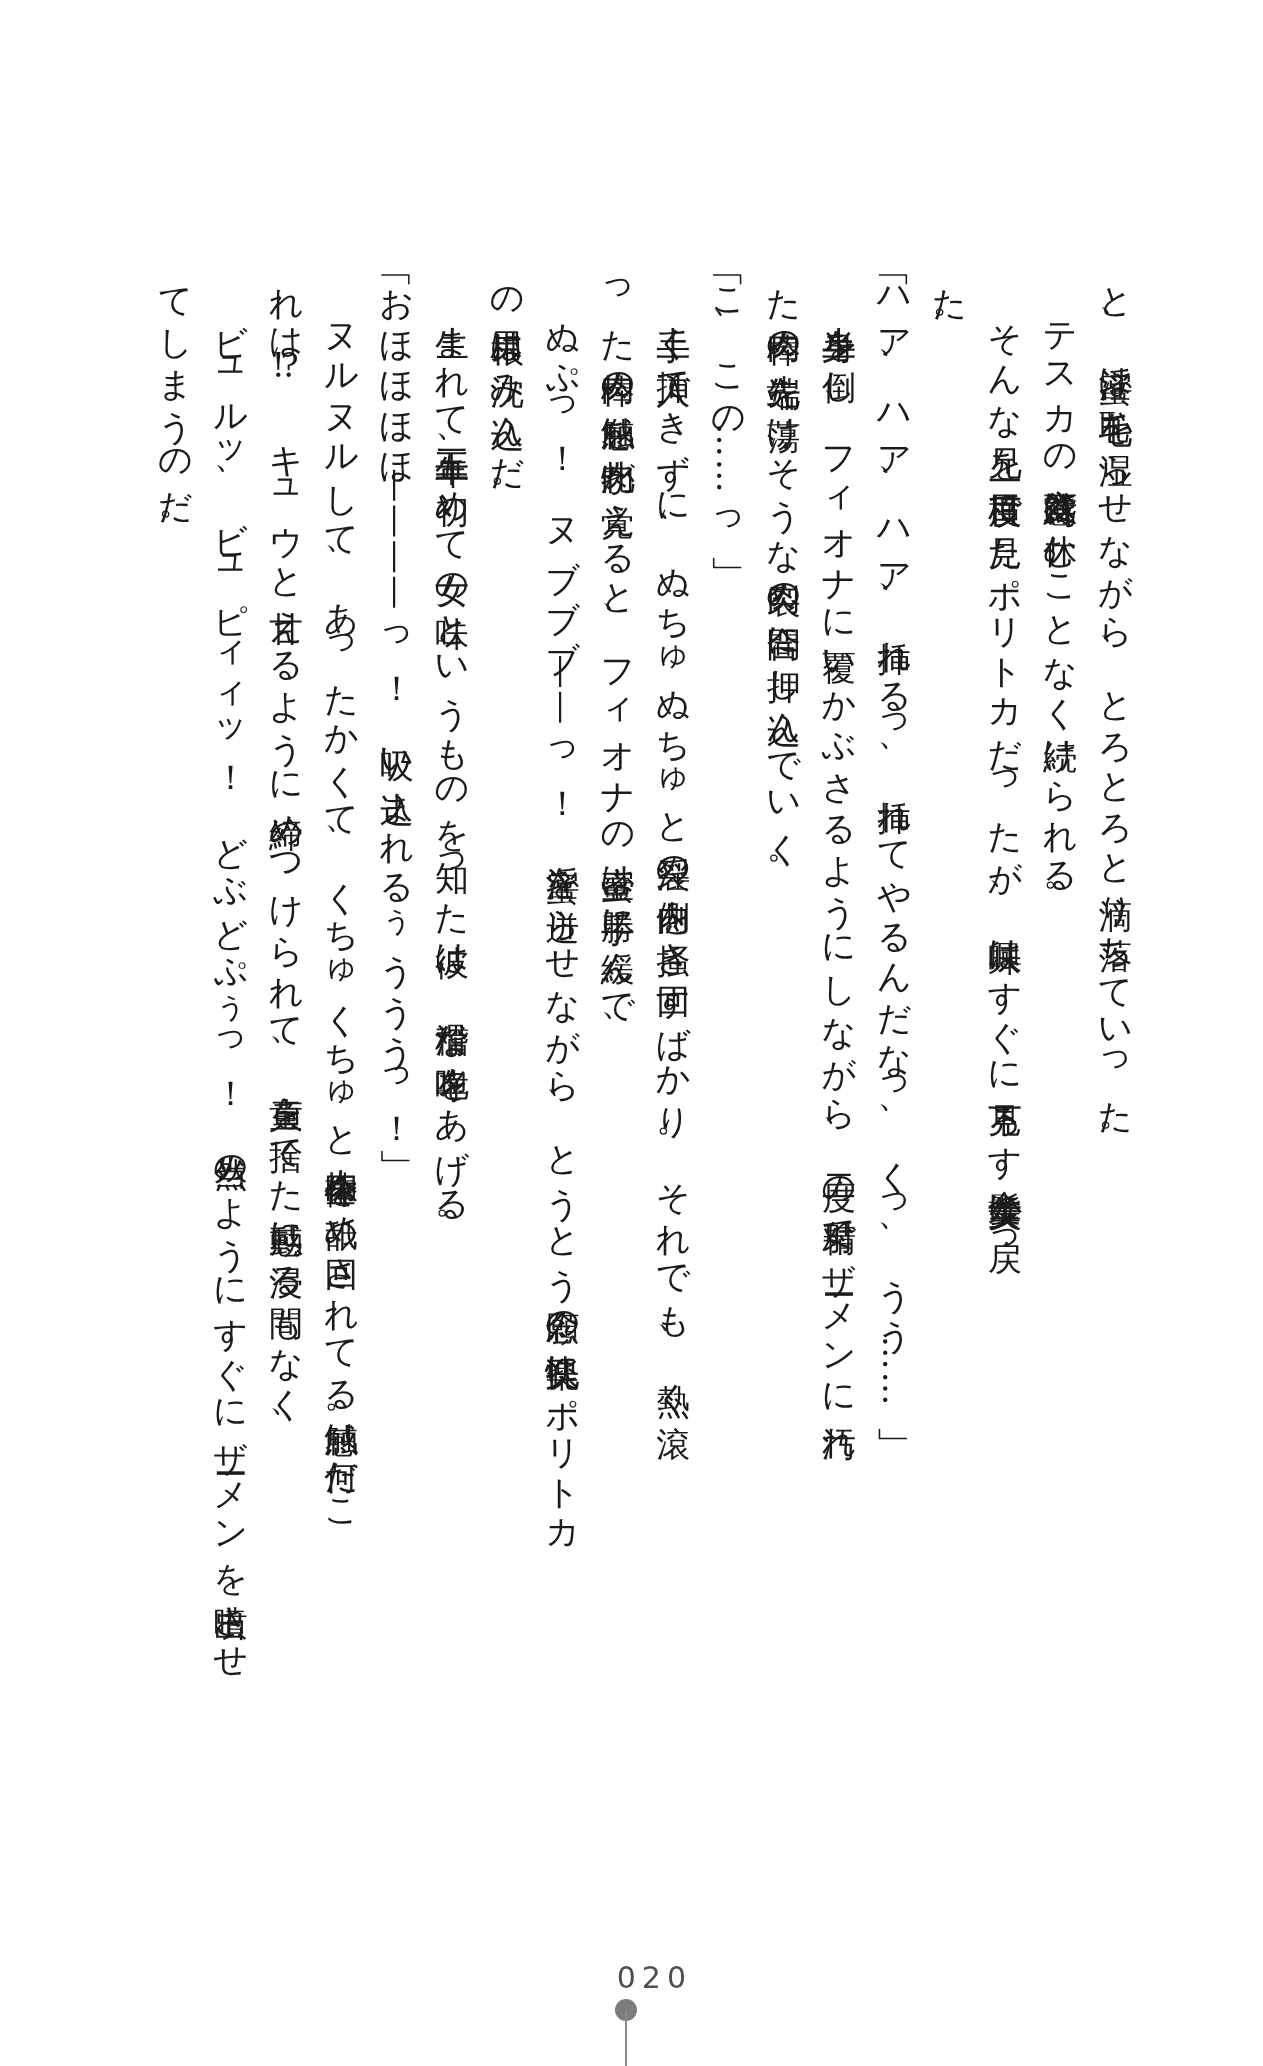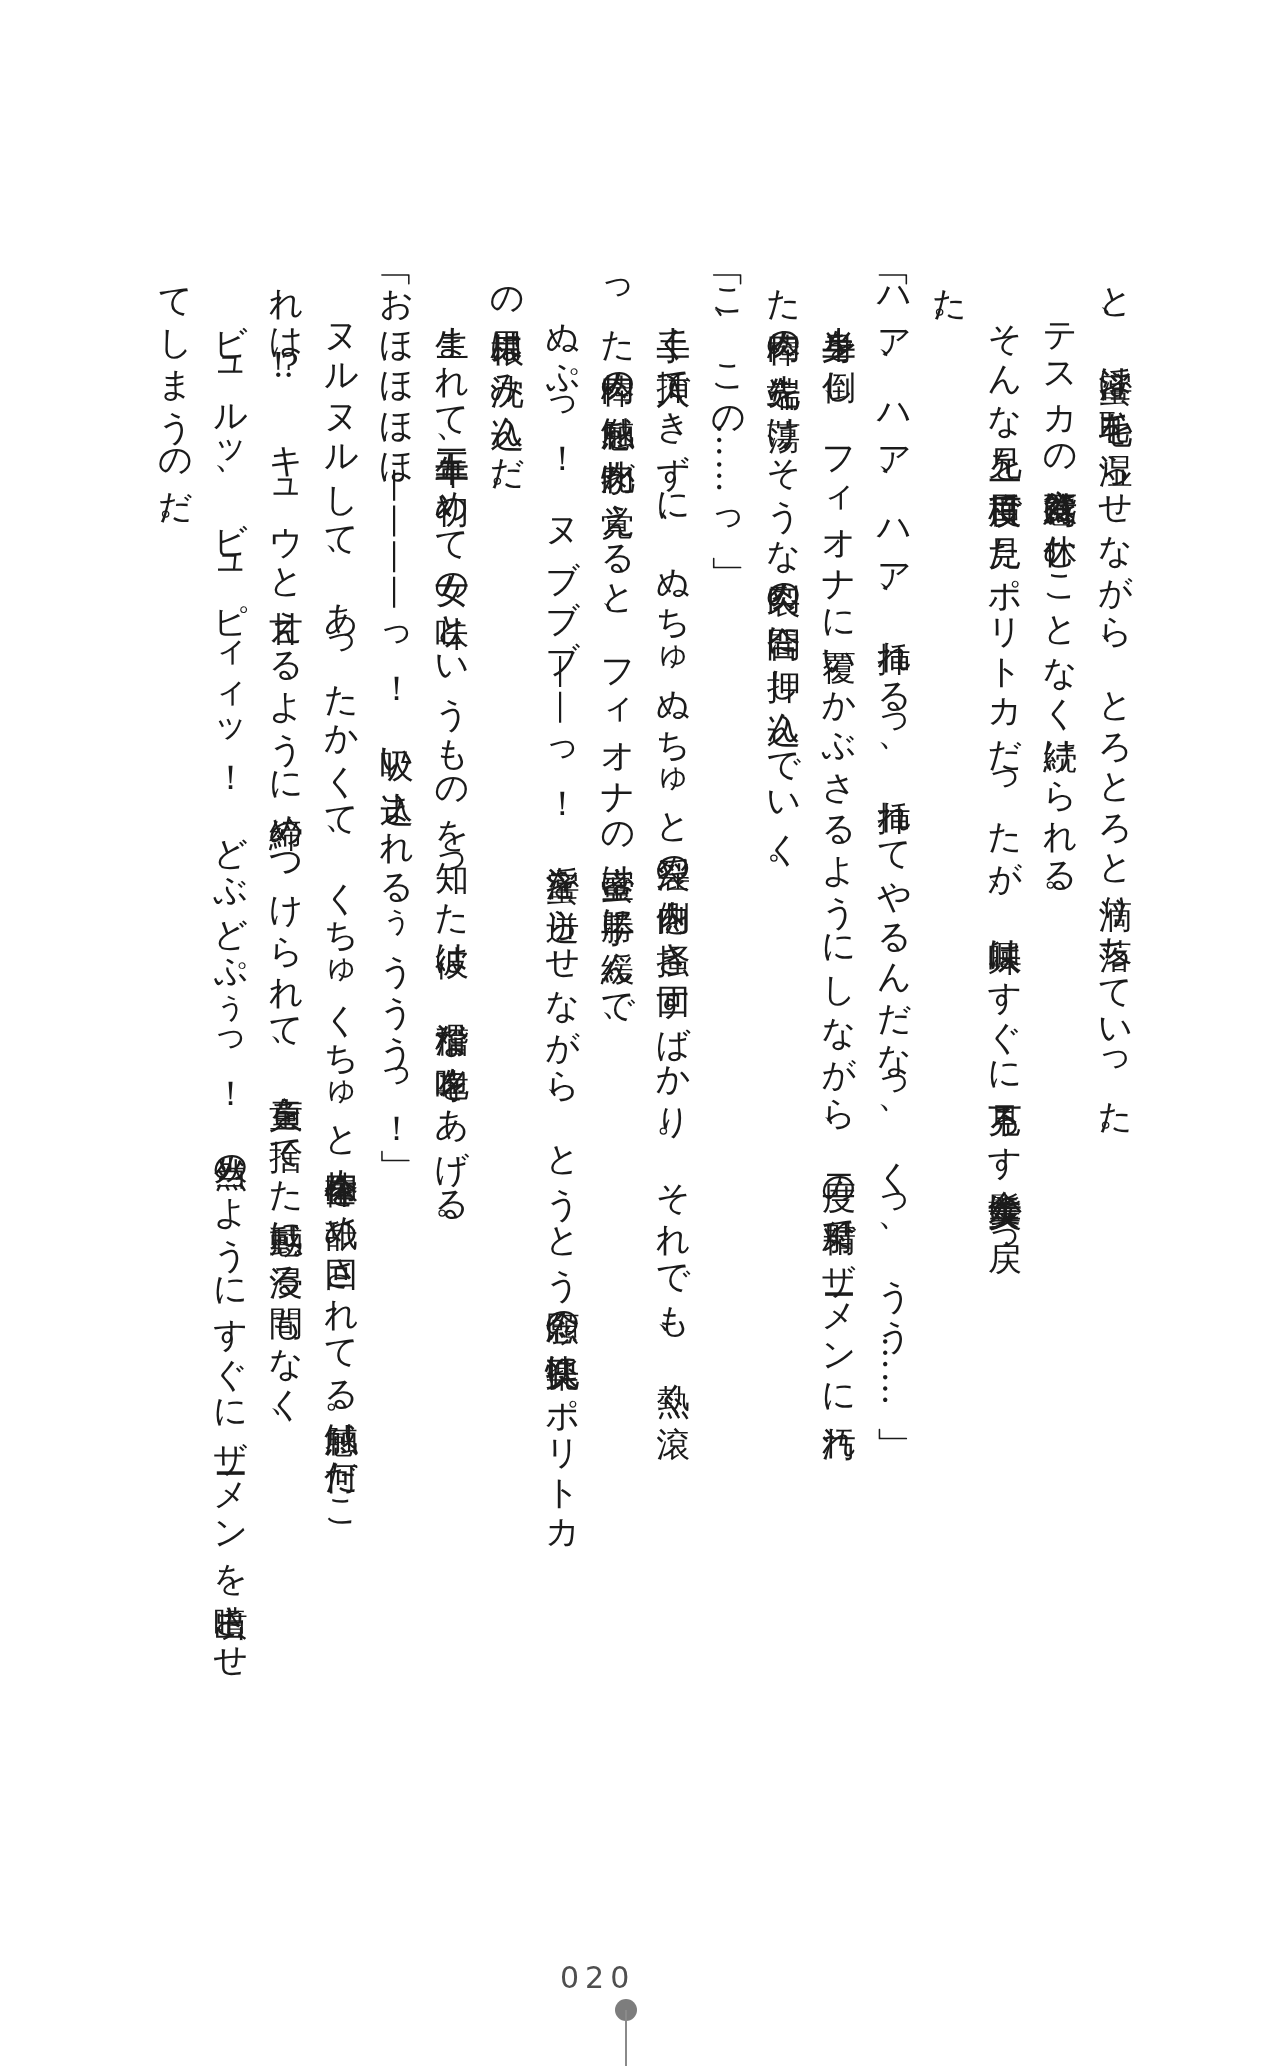--- a/index.html
+++ b/index.html
@@ -34,21 +34,21 @@
   }
   .text-block p.indent {
     text-indent: 36px; 
   }
   
   .page-number {
     position: absolute;
     top: 1960px;
     left: 560px;
     width: 132px;
-    text-align: left;
+    text-align: right;
     font-family: "DejaVu Sans", "Liberation Sans", sans-serif;
     font-size: 30px;
     font-weight: normal;
     letter-spacing: 6px;
     color: #4f4f4f;
   }
   .ornament-dot {
     position: absolute;
     left: 615px;
     top: 1999px;

